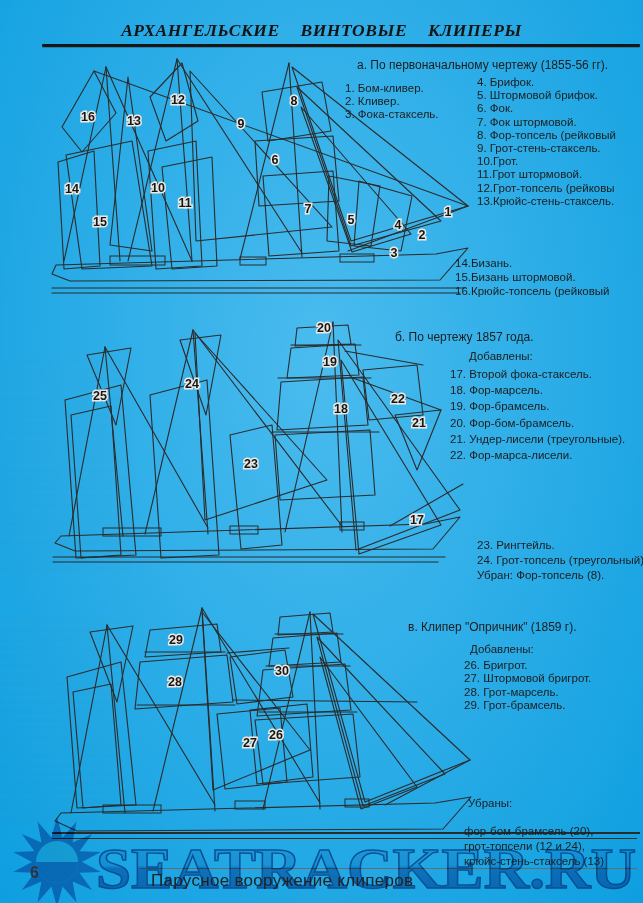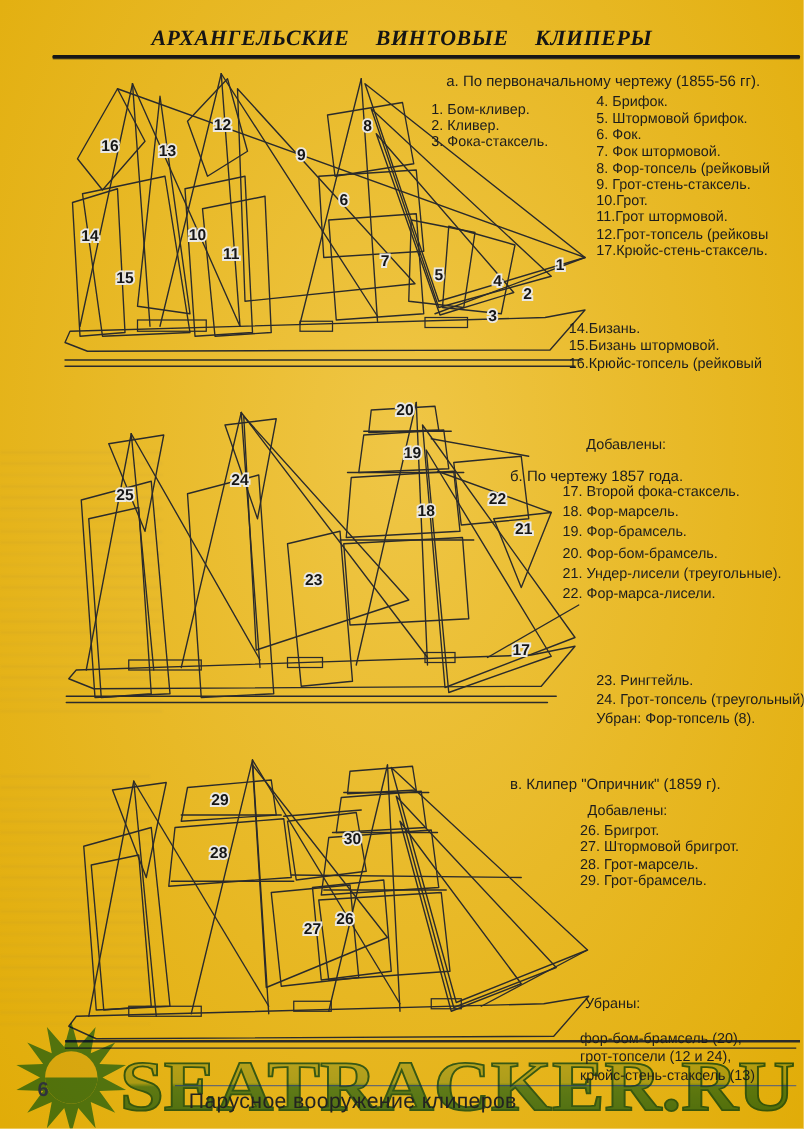--- a/index.html
+++ b/index.html
@@ -1,16 +1,16 @@
 <!DOCTYPE html>
 <html><head>
 <meta charset="utf-8">
 <style>
   html,body{margin:0;padding:0;}
-  #page{position:relative;width:643px;height:903px;background:#eab308;overflow:hidden;
+  #page{position:relative;width:643px;height:903px;background:#0ea5e9;overflow:hidden;
         font-family:"Liberation Sans",sans-serif;color:#1d1d1d;}
   #page:before{content:"";position:absolute;inset:0;
         background:radial-gradient(ellipse at 50% 40%, rgba(255,255,255,.25), rgba(0,0,0,.04));
         pointer-events:none;}
   .abs{position:absolute;}
   
   .title{left:0;top:20px;width:643px;text-align:center;
         font-family:"Liberation Serif",serif;font-style:italic;font-weight:bold;
         font-size:17.5px;letter-spacing:.5px;word-spacing:16px;color:#151515;z-index:6;}
   .title-rule{left:42px;top:44px;width:598px;height:3px;background:#171717;border-radius:1px;z-index:6;
@@ -120,21 +120,21 @@
   <div class="abs tblock" style="left:477px;top:76px;width:166px;">
       <div class="tline">4. Брифок.</div>
       <div class="tline">5. Штормовой брифок.</div>
       <div class="tline">6. Фок.</div>
       <div class="tline">7. Фок штормовой.</div>
       <div class="tline">8. Фор-топсель (рейковый</div>
       <div class="tline">9. Грот-стень-стаксель.</div>
       <div class="tline">10.Грот.</div>
       <div class="tline">11.Грот штормовой.</div>
       <div class="tline">12.Грот-топсель (рейковы</div>
-      <div class="tline">17.Крюйс-стень-стаксель.</div>
+      <div class="tline">13.Крюйс-стень-стаксель.</div>
     </div>
   <div class="abs tblock" style="left:455px;top:256px;width:188px;line-height:14px;">
       <div class="tline">14.Бизань.</div>
       <div class="tline">15.Бизань штормовой.</div>
       <div class="tline">16.Крюйс-топсель (рейковый</div>
     </div>
 
   <svg class="ship" style="left:45px;top:318px;" width="420" height="250" viewBox="0 0 420 250">
     <g>
       <path d="M16,218 L380,206 L415,199 L388,231 L30,233 L10,225 Z"></path>
@@ -183,23 +183,23 @@
         <text x="147" y="70">24</text>
         <text x="55" y="82">25</text>
         <text x="353" y="85">22</text>
         <text x="296" y="95">18</text>
         <text x="374" y="109">21</text>
         <text x="206" y="150">23</text>
         <text x="372" y="206">17</text>
       </g>
   </svg>
 
-  <div class="abs heading" style="left:408px;top:330px;margin-top:44px;">б. По чертежу 1857 года.</div>
+  <div class="abs heading" style="left:395px;top:330px;">б. По чертежу 1857 года.</div>
   <div class="abs sub" style="left:469px;top:350px;">Добавлены:</div>
-  <div class="abs tblock" style="left:450px;top:386px;width:193px;line-height:16.2px;">
+  <div class="abs tblock" style="left:450px;top:366px;width:193px;line-height:16.2px;">
       <div class="tline">17. Второй фока-стаксель.</div>
       <div class="tline">18. Фор-марсель.</div>
       <div class="tline">19. Фор-брамсель.</div>
       <div class="tline">20. Фор-бом-брамсель.</div>
       <div class="tline">21. Ундер-лисели (треугольные).</div>
       <div class="tline">22. Фор-марса-лисели.</div>
     </div>
   <div class="abs tblock" style="left:441px;top:538px;width:196px;line-height:15px;margin-left:36px;">
       <div class="tline">23. Рингтейль.</div>
       <div class="tline">24. Грот-топсель (треугольный).</div>

